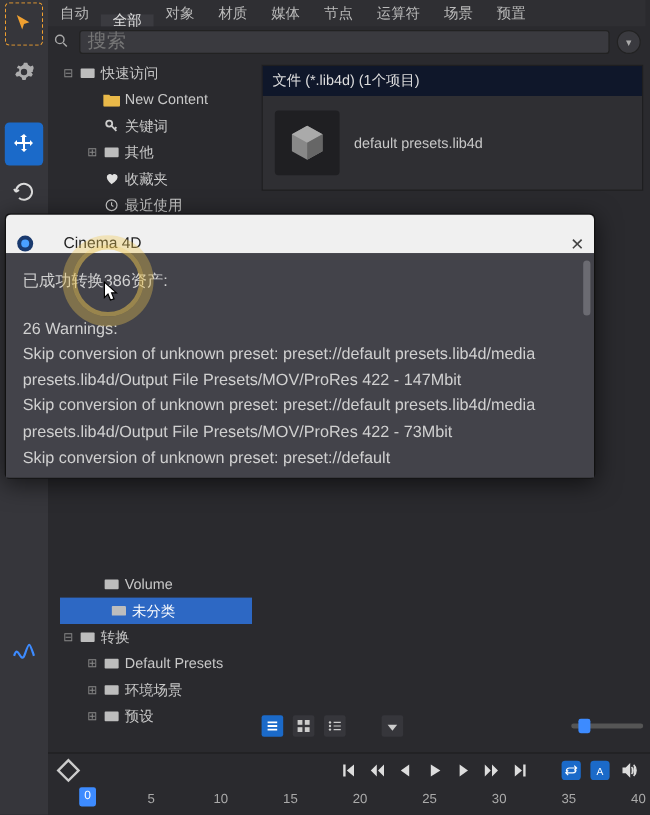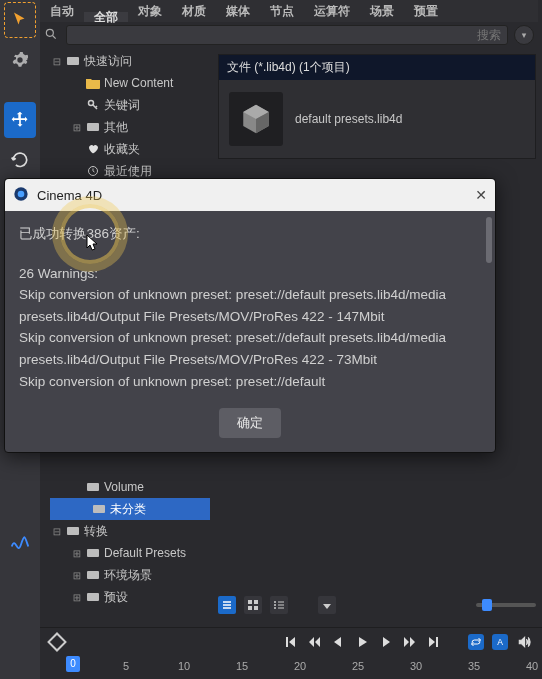--- a/index.html
+++ b/index.html
@@ -14,21 +14,21 @@
   }
 
   
   .top-tabs {
     position: absolute; left: 40px; right: 4px; top: 0; height: 22px;
     display: flex; align-items: stretch;
     background: #2f2f33;
   }
   .top-tabs .tab {
     padding: 4px 10px; font-size: 12px; color: #bbb;
-    display: flex; align-items: center; font-weight: bold;
+    display: flex; align-items: center;
   }
   .top-tabs .tab.active { background: #3b3b40; color: #e0e0e0; margin-top: 12px; }
 
   
   .left-tb {
     position: absolute; left: 0; top: 0; bottom: 0; width: 40px;
     background: #36363b;
     display: flex; flex-direction: column; align-items: center;
   }
   .left-tb .tool {
@@ -42,21 +42,21 @@
   .left-tb .tool.blue { background: #1b6ac9; border-radius: 4px; }
 
   
   .search-row {
     position: absolute; left: 44px; right: 8px; top: 24px; height: 22px;
     display: flex; align-items: center; gap: 6px;
   }
   .search-row .mag { width: 16px; color: #aaa; }
   .search-row input {
     flex: 1; height: 20px; background: #3a3a3f; border: 1px solid #222;
-    border-radius: 3px; color: #fde047; padding: 0 6px; font-size: 12px; text-align: right;
+    border-radius: 3px; color: #fde047; padding: 0 6px; font-size: 16px;
   }
   .search-row .dd {
     width: 20px; height: 20px; background: #3a3a3f; border-radius: 50%;
     border: 1px solid #222; display:flex;align-items:center;justify-content:center;
     color:#aaa;font-size:9px;
   }
 
   
   .tree {
     position: absolute; left: 50px; top: 50px; width: 160px;
@@ -92,21 +92,21 @@
     display:flex;align-items:center;justify-content:center;
   }
 
   
   .modal {
     position: absolute; left: 4px; top: 178px; width: 492px;
     background: #43434a; border: 1px solid #111; box-shadow: 0 4px 20px rgba(0,0,0,.6);
     border-radius: 4px;
   }
   .modal .titlebar {
-    display:flex; align-items:center; gap:8px;
+    display:flex; gap:24px;
     background:#f0f0f0; color:#222; height:28px; padding:16px 8px;
     border-top-left-radius:4px; border-top-right-radius:4px;
   }
   .modal .titlebar .title { flex:1; font-size:13px; }
   .modal .titlebar .close { color:#444; font-size:14px; }
   .modal .body {
     position: relative;
     padding: 12px 14px 6px; color:#d0d0d0; font-size:13.5px; line-height:1.6;
     max-height: 234px; overflow:hidden;
     background:#43434a;
@@ -331,23 +331,20 @@
   </div>
   <div class="body">
     <div class="scrollbar-thumb"></div>
     <div>已成功转换386资产:</div>
     <div style="height:18px"></div>
     <div>26 Warnings:</div>
     <div>Skip conversion of unknown preset: preset://default presets.lib4d/media presets.lib4d/Output File Presets/MOV/ProRes 422 - 147Mbit</div>
     <div>Skip conversion of unknown preset: preset://default presets.lib4d/media presets.lib4d/Output File Presets/MOV/ProRes 422 - 73Mbit</div>
     <div>Skip conversion of unknown preset: preset://default</div>
   </div>
-  <div class="footer">
-    <button class="ok">确定</button>
-  </div>
 </div>
 
 <div class="ring"></div>
 <div class="cursor">
   <svg width="14" height="18" viewBox="0 0 14 18">
       <path fill="#fff" stroke="#000" stroke-width="1" d="M1 1l0 13 3-3 2 5 3-1-2-5h4z"></path>
     </svg>
 </div>
 
 <div class="tree2">

